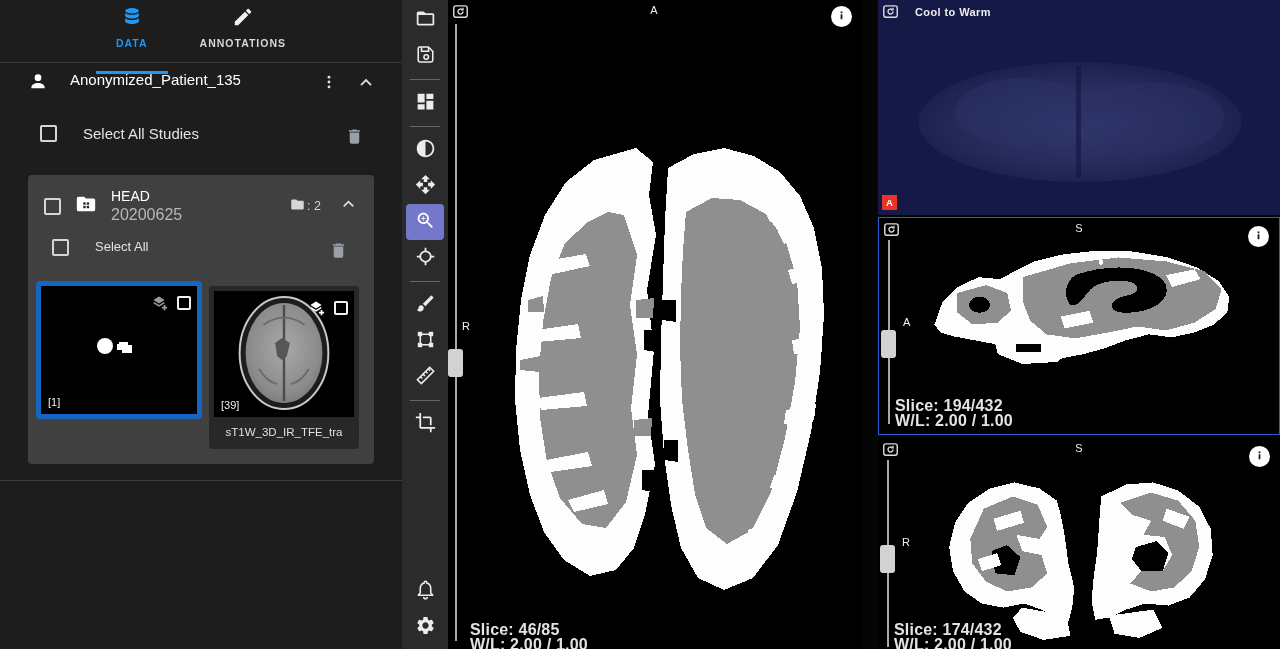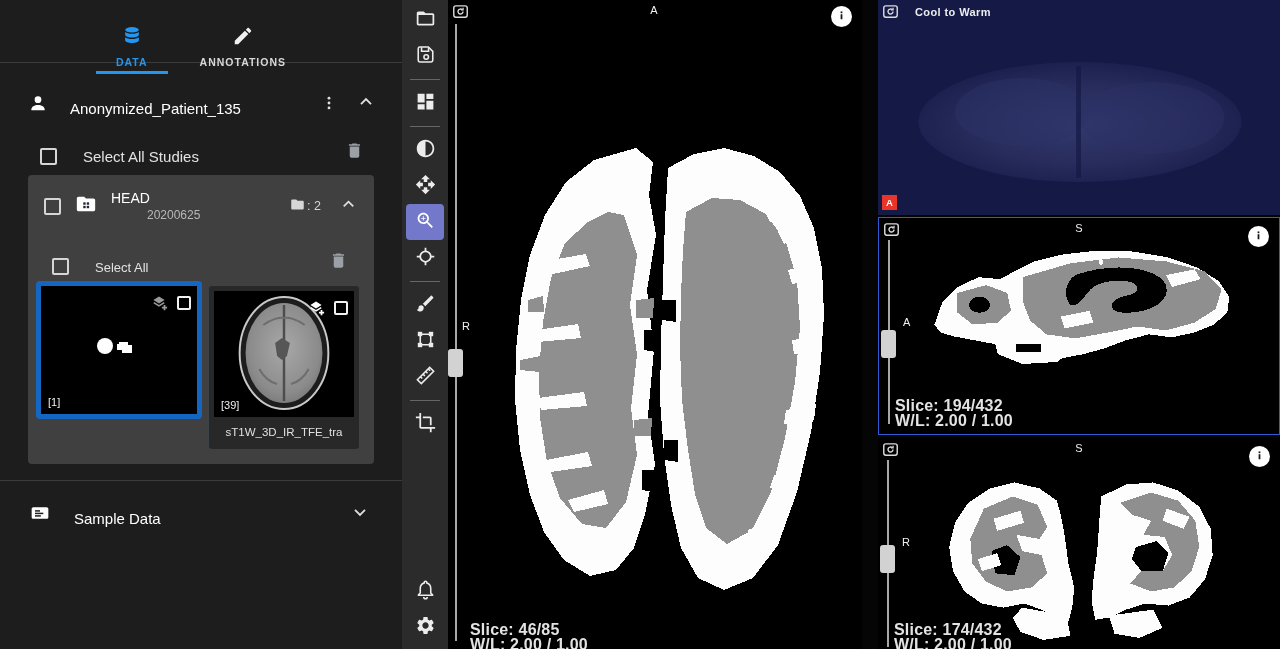--- a/index.html
+++ b/index.html
@@ -2,41 +2,41 @@
 <html style="--accent: #2196f3; --tool-active-bg: #7478cb; --thumb-selected-bg: #1566c0; --view-selected-border: #2f5bd6; --volume-bg: #141946;"><head>
 <meta charset="utf-8">
 <style>
   * { box-sizing: border-box; margin: 0; padding: 0; }
   html,body { width:1280px; height:649px; overflow:hidden; background:#000;
     font-family:"Liberation Sans","DejaVu Sans",sans-serif; }
   .app { display:flex; width:1280px; height:649px; background:#000; }
 
   
   .left-panel { width:402px; height:649px; background:#1d1d1d; flex:none; display:flex; flex-direction:column; overflow:hidden; }
-  .tabbar { height:63px; display:flex; justify-content:center; gap:24px; padding-top:25px; border-bottom:1px solid rgba(255,255,255,.14); flex:none; }
+  .tabbar { height:63px; display:flex; justify-content:center; gap:24px; padding-top:6px; border-bottom:1px solid rgba(255,255,255,.14); flex:none; }
   .tab { display:flex; flex-direction:column; align-items:center; padding:0 14px; cursor:pointer; position:relative; }
   .tab .tab-label { font-size:10.5px; font-weight:bold; letter-spacing:1px; color:#d8d8d8; margin-top:5px; }
   .tab.active .tab-label { color:var(--accent); }
   .tab.active::after { content:""; position:absolute; left:-6px; right:-6px; bottom:-12px; height:3px; background:var(--accent); }
   .tab svg { width:22px; height:22px; }
 
-  .panel-row { display:flex; align-items:flex-end; flex:none; }
+  .panel-row { display:flex; align-items:flex-start; flex:none; }
   .patient-row { height:46px; padding:0 24px 0 28px; margin-top:8px; }
   .patient-row .name { color:#fff; font-size:15px; margin-left:22px; flex:1; }
   .icon-btn { background:none; border:none; cursor:pointer; display:flex; align-items:center; justify-content:center; padding:2px; }
 
   .select-row { height:40px; padding:0 36px 0 40px; margin-top:8px; }
   .select-row .lbl { color:#e2e2e2; font-size:15px; margin-left:26px; flex:1; }
   .checkbox { width:17px; height:17px; border:2px solid #d6d6d6; border-radius:2px; background:transparent; flex:none; cursor:pointer; }
 
   .study-card { margin:10px 28px 0 28px; background:#404040; border-radius:4px; flex:none; padding-bottom:14px; }
   .study-header { height:62px; display:flex; align-items:center; padding:0 14px 0 16px; }
   .study-header .titles { margin-left:14px; flex:1; }
   .study-header .study-name { color:#fff; font-size:14px; }
-  .study-header .study-date { color:#b8b8b8; font-size:12px; margin-top:2px;margin-left:36px; }
+  .study-header .study-date { color:#b8b8b8; font-size:16px; margin-top:2px; }
   .vol-count { display:flex; align-items:center; color:#d6d6d6; font-size:12.5px; margin-right:16px; gap:2px; }
   .select-all-row { height:36px; padding:0 24px; margin-top:2px; }
   .select-all-row .lbl { color:#e2e2e2; font-size:13px; margin-left:26px; flex:1; }
 
   .thumbs { display:flex; gap:6px; padding:6px 8px 0 8px; align-items:flex-start; }
   .thumb { border-radius:4px; cursor:pointer; position:relative; }
   .thumb.selected { width:166px; background:var(--thumb-selected-bg); padding:5px; }
   .thumb.plain { width:152px; background:#282828; border:1px solid #3d4149; padding:5px; margin-top:4px; }
   .thumb .img { position:relative; background:#000; height:128px; overflow:hidden; }
   .thumb.plain .img { height:126px; }
@@ -248,40 +248,20 @@
               <span class="ov-checkbox"></span>
             </span>
           </div>
           <span class="thumb-label">sT1W_3D_IR_TFE_tra</span>
         </div>
       </div>
     </div>
 
     <hr class="panel-divider">
 
-    <div class="panel-row sample-row">
-      <span>
-        <svg viewBox="0 0 24 24" width="20" height="20" fill="#fff">
-            <path d="M4 5h16c1.1 0 2 .9 2 2v10c0 1.1-.9 2-2 2H4c-1.1 0-2-.9-2-2V7c0-1.1.9-2 2-2z"></path>
-            <g stroke="#1d1d1d" stroke-width="1.8">
-              <line x1="6" y1="9.5" x2="12" y2="9.5"></line>
-              <line x1="6" y1="12.5" x2="16" y2="12.5"></line>
-              <line x1="6" y1="15.5" x2="13" y2="15.5"></line>
-            </g>
-          </svg>
-      </span>
-      <span class="lbl">Sample Data</span>
-      <button class="icon-btn">
-        <span>
-          <svg viewBox="0 0 24 24" width="20" height="20" fill="none" stroke="#e0e0e0" stroke-width="2.2">
-              <path d="M6 9.5l6 6 6-6"></path>
-            </svg>
-        </span>
-      </button>
-    </div>
   </aside>
 
   <nav class="toolbar">
     <button class="tool-btn">
       <span><svg viewBox="0 0 24 24" fill="#ececec">
             <path d="M20 6h-8l-2-2H4c-1.1 0-1.99.9-1.99 2L2 18c0 1.1.9 2 2 2h16c1.1 0 2-.9 2-2V8c0-1.1-.9-2-2-2zm0 12H4V8h16v10z"></path>
           </svg></span>
     </button>
     <button class="tool-btn">
       <span><svg viewBox="0 0 24 24" fill="none" stroke="#ececec" stroke-width="1.8">

